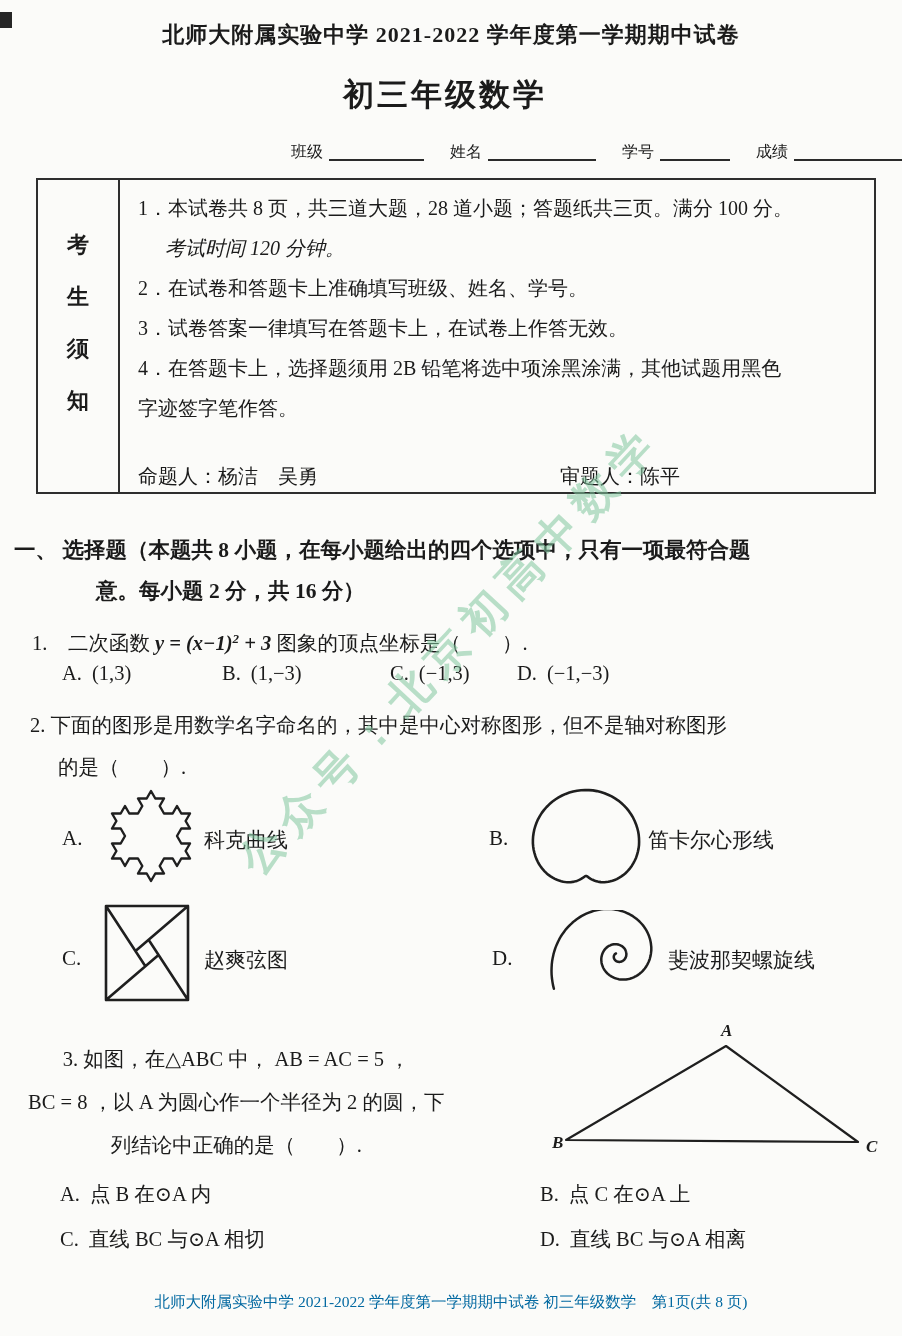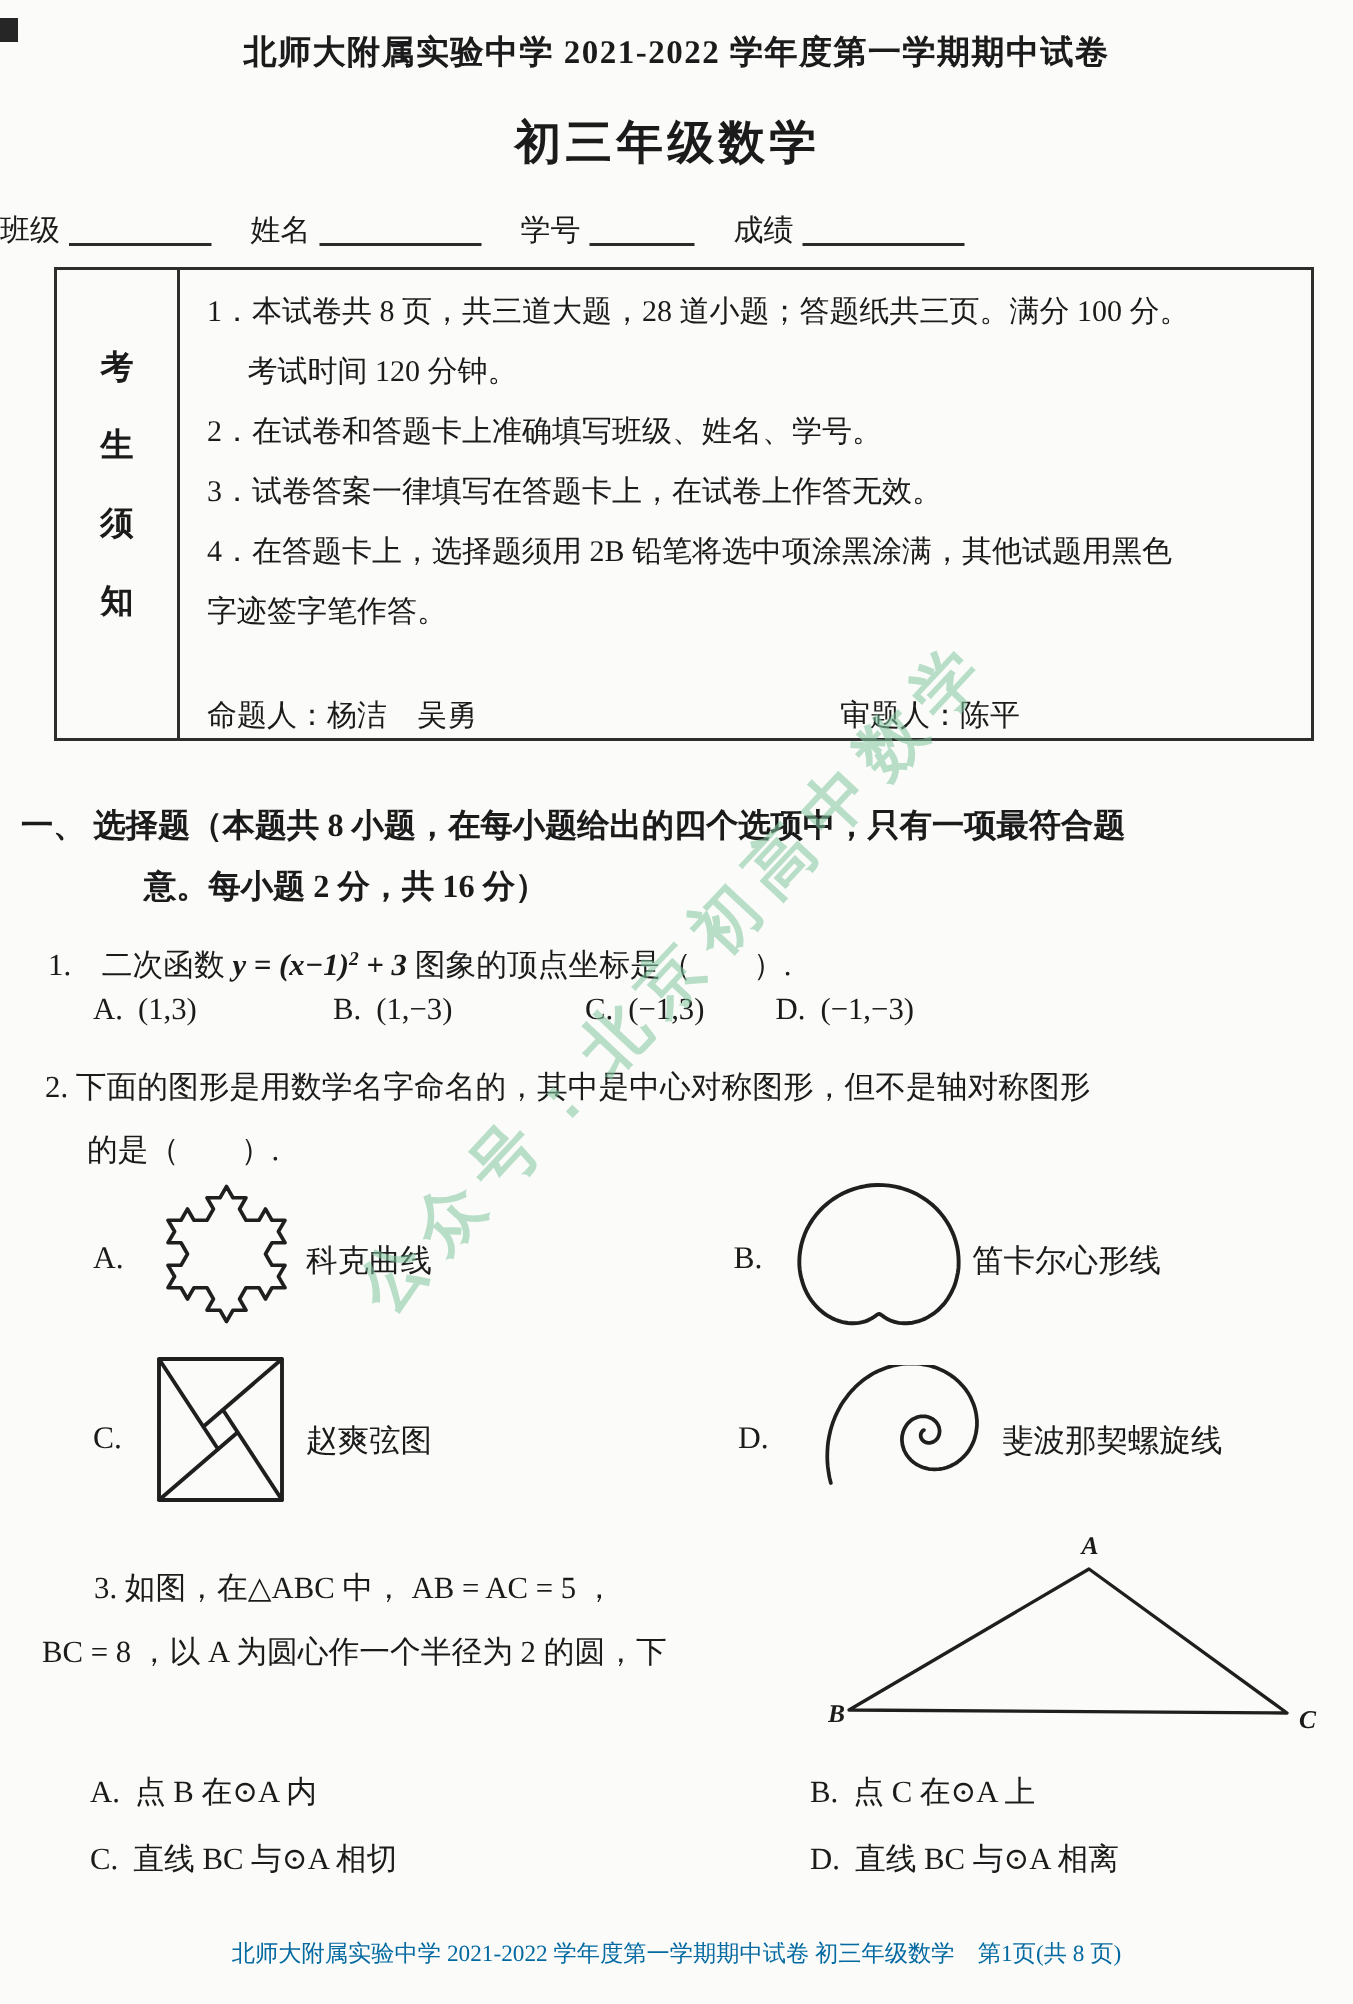--- a/index.html
+++ b/index.html
@@ -9,34 +9,34 @@
 
   .watermark{position:absolute;left:450px;top:650px;z-index:3;pointer-events:none;
              transform:translate(-50%,-50%) rotate(-47deg);white-space:nowrap;
              font-size:44px;letter-spacing:10px;font-weight:600;opacity:.55;}
 
   .header-title{position:absolute;top:20px;left:0;right:0;text-align:center;
                 font-size:22px;font-weight:bold;letter-spacing:1px;}
   .subject-title{position:absolute;top:74px;left:0;right:12px;text-align:center;
                  font-size:31px;font-weight:bold;letter-spacing:3px;}
 
-  .info-row{position:absolute;top:140px;left:0;right:0;text-align:left;font-size:20px;}
+  .info-row{position:absolute;top:140px;left:0;right:0;text-align:right;font-size:16px;}
   .info-row .fld{margin-right:6px;}
   .blank{display:inline-block;border-bottom:2px solid #2b2b2b;height:19px;vertical-align:-4px;margin-right:26px;}
   .blank:last-child{margin-right:0;}
   .w95{width:95px}.w108{width:108px}.w70{width:70px}
 
   .notice{position:absolute;left:36px;top:178px;width:840px;height:316px;
           border:2px solid #2e2e2e;display:flex;box-sizing:border-box;z-index:1;}
   .notice-side{width:82px;border-right:2px solid #2e2e2e;display:flex;flex-direction:column;
                align-items:center;justify-content:center;gap:22px;font-size:22px;
                font-weight:600;padding-bottom:26px;box-sizing:border-box;}
   .notice-body{flex:1;position:relative;padding:8px 20px 0 18px;font-size:20px;}
   .n-line{line-height:40px;}
-  .n-line.hang{padding-left:27px;}
+  .n-line.hang{padding-left:27px;font-style:italic;}
   .setters{position:absolute;left:18px;right:20px;top:283px;font-size:20px;}
   .setters .reviewer{position:absolute;left:422px;top:0;}
 
   .section-heading{position:absolute;left:14px;top:530px;width:882px;z-index:1;
                    font-size:21.5px;font-weight:bold;line-height:41px;}
   .section-heading .l2{padding-left:82px;}
 
   .stem{position:absolute;font-size:20.5px;line-height:42px;z-index:1;}
   .math{font-style:italic;font-weight:bold;}
   .sup{font-size:13px;vertical-align:7px;}
@@ -144,20 +144,21 @@
 
   <div class="fig-letter" style="left:492px;top:946px;">D.</div>
   <svg class="figsvg" style="left:533px;top:910px;" width="132" height="94" viewBox="0 0 132 94">
     <path id="spiral-path" stroke-width="2.5" d="M20.9,78.7L20.0,75.1L19.4,71.6L18.9,68.0L18.6,64.5L18.5,61.0L18.6,57.5L18.8,54.1L19.2,50.7L19.8,47.4L20.5,44.2L21.4,41.0L22.4,37.9L23.6,34.9L24.9,32.0L26.3,29.2L27.8,26.5L29.5,23.9L31.3,21.5L33.1,19.1L35.1,16.9L37.1,14.8L39.3,12.8L41.5,10.9L43.7,9.2L46.1,7.6L48.4,6.1L50.8,4.8L53.3,3.6L55.8,2.6L58.3,1.7L60.8,0.9L63.3,0.2L65.8,-0.3L68.4,-0.7L70.9,-0.9L73.4,-1.0L75.8,-1.0L78.3,-0.9L80.7,-0.7L83.0,-0.3L85.3,0.1L87.6,0.7L89.8,1.4L92.0,2.2L94.0,3.1L96.1,4.0L98.0,5.1L99.9,6.2L101.6,7.4L103.4,8.7L105.0,10.1L106.5,11.5L107.9,13.0L109.3,14.5L110.6,16.1L111.7,17.7L112.8,19.4L113.8,21.1L114.6,22.8L115.4,24.6L116.1,26.3L116.7,28.1L117.2,29.9L117.6,31.7L117.9,33.5L118.1,35.3L118.3,37.0L118.3,38.8L118.3,40.5L118.1,42.2L117.9,43.9L117.6,45.6L117.2,47.2L116.8,48.8L116.3,50.3L115.7,51.8L115.0,53.2L114.3,54.6L113.5,56.0L112.7,57.3L111.8,58.5L110.8,59.7L109.8,60.8L108.8,61.8L107.7,62.8L106.6,63.7L105.5,64.6L104.3,65.4L103.1,66.1L101.9,66.7L100.7,67.3L99.4,67.8L98.2,68.3L96.9,68.7L95.6,69.0L94.4,69.2L93.1,69.4L91.9,69.5L90.6,69.6L89.4,69.6L88.2,69.5L87.0,69.4L85.8,69.2L84.6,68.9L83.5,68.6L82.4,68.3L81.3,67.9L80.3,67.4L79.3,66.9L78.3,66.4L77.4,65.8L76.5,65.2L75.7,64.6L74.9,63.9L74.1,63.2L73.4,62.4L72.7,61.6L72.1,60.8L71.5,60.0L71.0,59.2L70.5,58.3L70.1,57.5L69.7,56.6L69.4,55.7L69.1,54.8L68.8,53.9L68.6,53.0L68.5,52.1L68.4,51.2L68.3,50.3L68.3,49.5L68.3,48.6L68.4,47.7L68.5,46.9L68.7,46.1L68.9,45.3L69.1,44.5L69.4,43.7L69.7,43.0L70.0,42.3L70.4,41.6L70.8,40.9L71.2,40.3L71.7,39.6L72.1,39.1L72.6,38.5L73.2,38.0L73.7,37.5L74.3,37.0L74.8,36.6L75.4,36.2L76.0,35.9L76.6,35.6L77.3,35.3L77.9,35.0L78.5,34.8L79.1,34.6L79.8,34.5L80.4,34.3L81.0,34.3L81.7,34.2L82.3,34.2L82.9,34.2L83.5,34.2L84.1,34.3L84.7,34.4L85.3,34.5L85.8,34.7L86.4,34.9L86.9,35.1L87.4,35.3L87.9,35.6L88.4,35.8L88.9,36.1L89.3,36.4L89.7,36.8L90.1,37.1L90.5,37.5L90.9,37.8L91.2,38.2L91.5,38.6L91.8,39.0L92.1,39.5L92.3,39.9L92.5,40.3L92.7,40.8L92.9,41.2L93.0,41.7L93.1,42.1L93.2,42.6L93.3,43.0L93.3,43.5L93.4,43.9L93.4,44.3L93.3,44.8L93.3,45.2L93.2,45.6L93.2,46.0L93.1,46.4L92.9,46.8L92.8,47.2L92.6,47.6L92.5,47.9L92.3,48.3L92.1,48.6L91.9,48.9L91.6,49.2L91.4,49.5L91.1,49.8L90.9,50.1L90.6,50.3L90.3,50.5L90.0,50.7L89.7,50.9L89.4,51.1L89.1,51.3L88.8,51.4L88.5,51.5L88.2,51.6L87.9,51.7L87.6,51.8L87.2,51.8L86.9,51.9L86.6,51.9L86.3,51.9L86.0,51.9L85.7,51.9L85.4,51.8L85.1,51.8L84.8,51.7L84.5,51.7L84.3,51.6L84.0,51.5L83.7,51.3L83.5,51.2L83.2,51.1L83.0,50.9L82.8,50.8L82.6,50.6L82.4,50.4L82.2,50.2L82.0,50.1L81.9,49.9L81.7,49.7L81.6,49.4L81.4,49.2L81.3,49.0L81.2,48.8L81.1,48.6L81.0,48.4L81.0,48.1L80.9,47.9L80.9,47.7L80.8,47.5L80.8,47.2L80.8,47.0L80.8,46.8L80.8,46.6L80.8,46.4L80.9,46.2L80.9,46.0L81.0,45.7L81.0,45.6L81.1,45.4L81.2,45.2L81.3,45.0L81.4,44.8L81.5,44.7L81.6,44.5L81.7,44.4L81.8,44.2L81.9,44.1L82.1,43.9L82.2,43.8L82.4,43.7L82.5,43.6L82.6,43.5L82.8,43.4L83.0,43.4"></path>
   </svg>
   <div class="fig-caption" style="left:668px;top:946px;">斐波那契螺旋线</div>
 
   <div class="stem q3-stem">
     <div>3. 如图，在△ABC 中， AB = AC = 5 ，</div>
     <div>BC = 8 ，以 A 为圆心作一个半径为 2 的圆，下</div>
+    <div>列结论中正确的是（　　）.</div>
   </div>
 
   <svg class="figsvg" style="left:552px;top:1022px;" width="330" height="142" viewBox="0 0 330 142">
     <path stroke-width="2.2" d="M14,118 L174,24 L306,120 Z"></path>
     <text class="tri-label" x="169" y="14">A</text>
     <text class="tri-label" x="0" y="126">B</text>
     <text class="tri-label" x="314" y="130">C</text>
   </svg>
 
   <div class="opt-abs" style="left:60px;top:1180px;text-align:center;">

